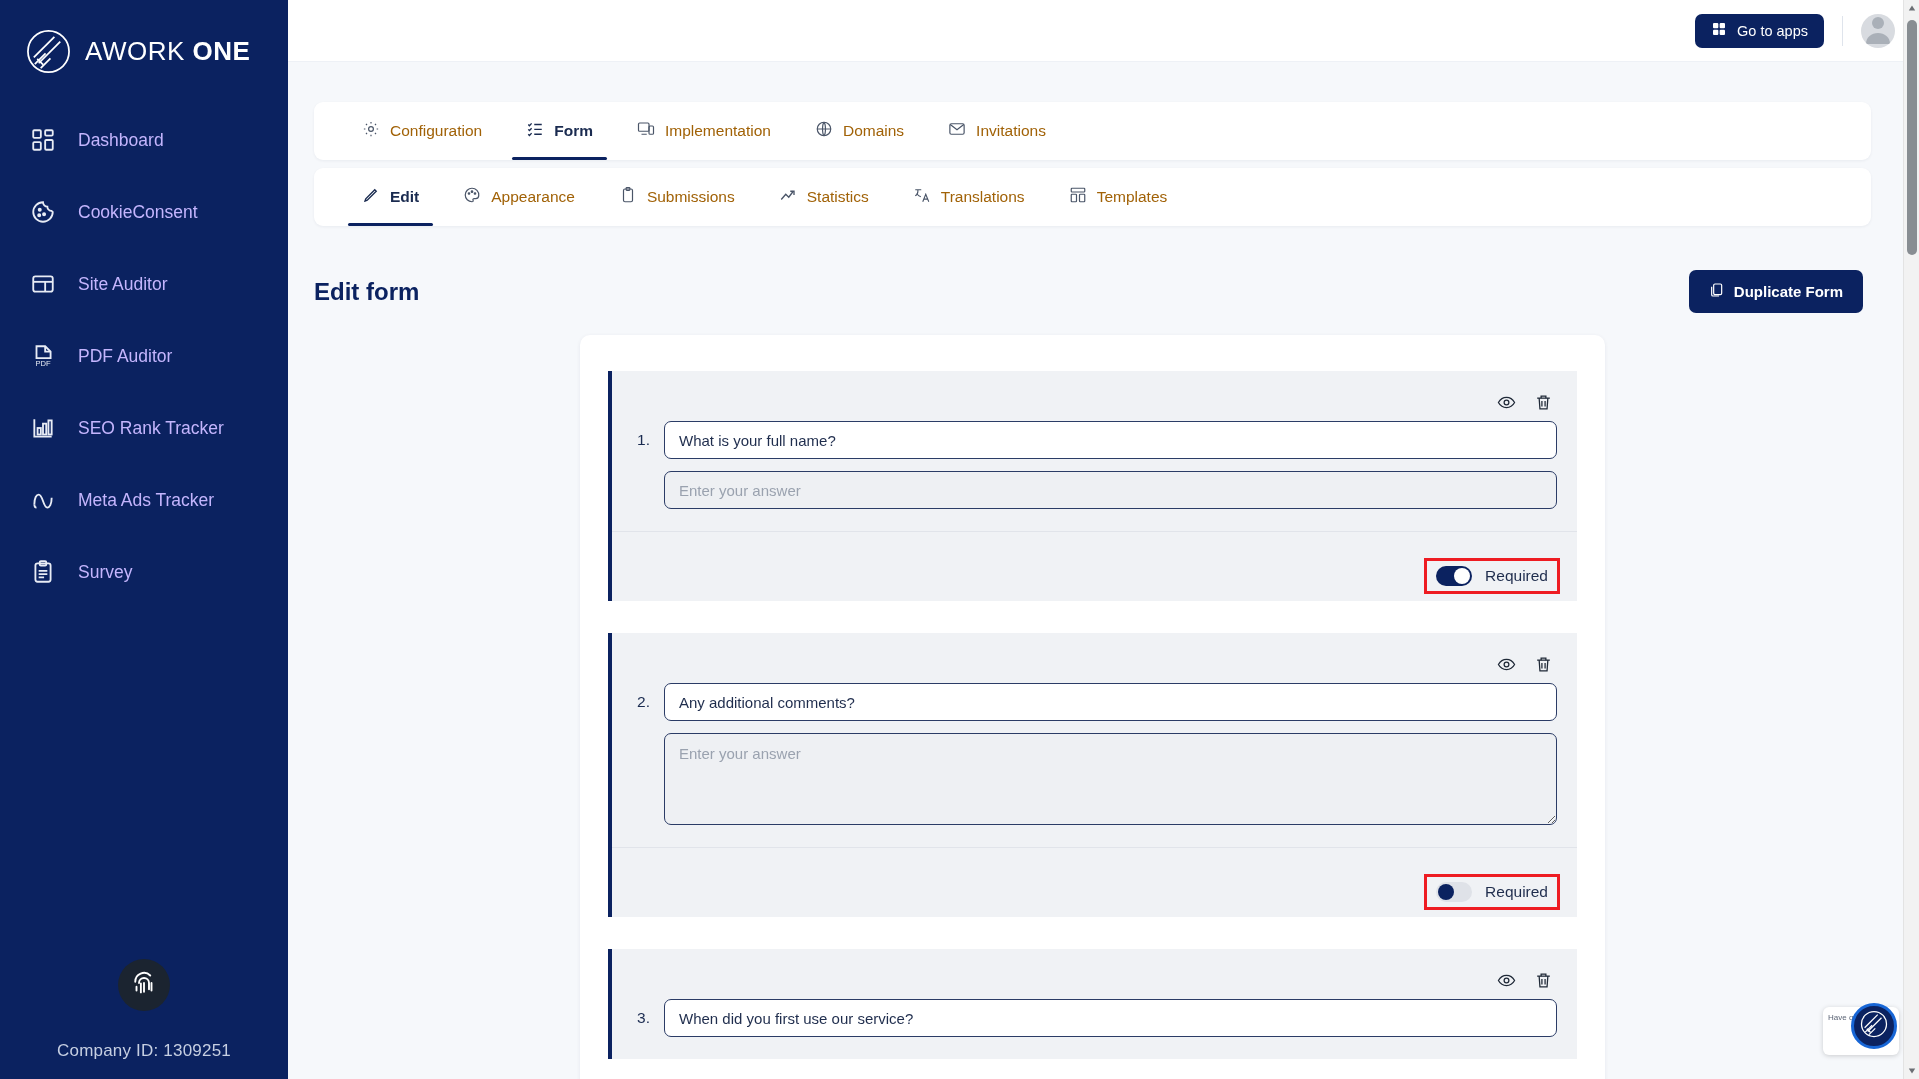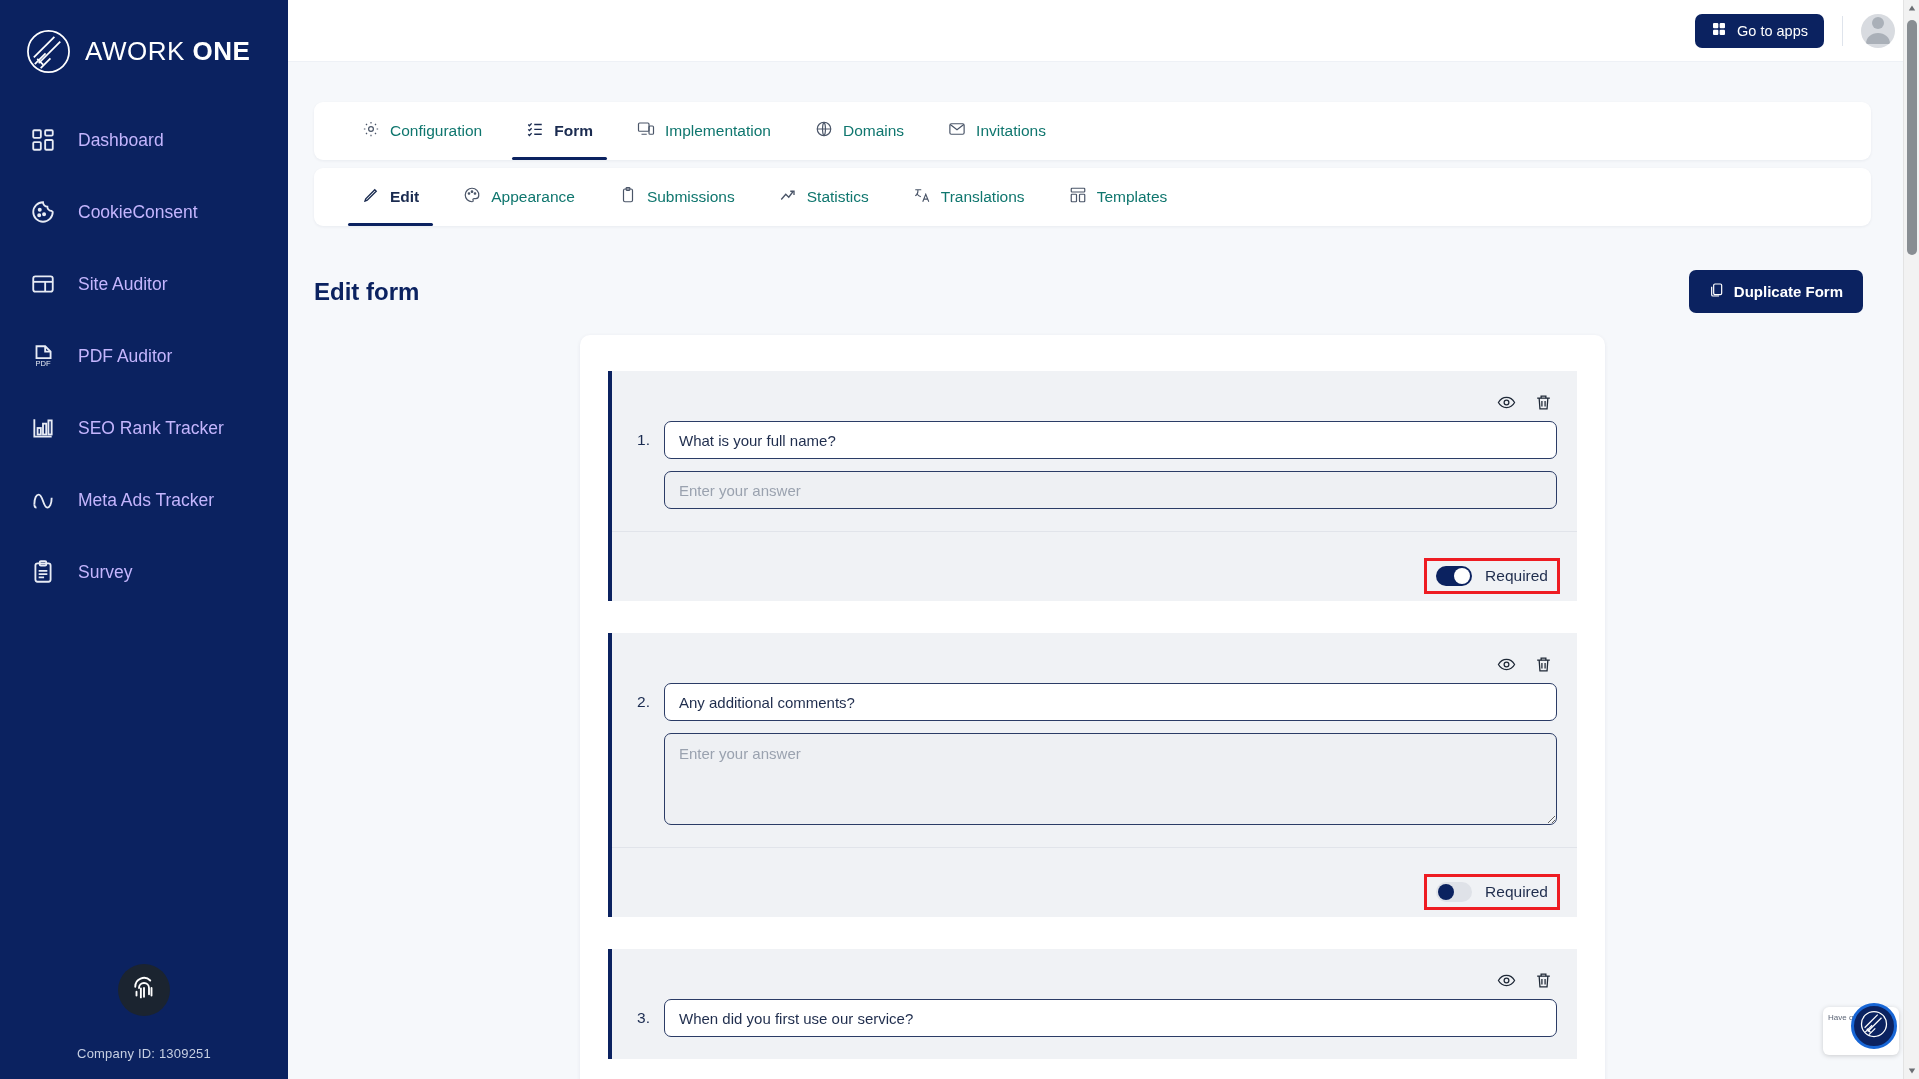--- a/index.html
+++ b/index.html
@@ -43,21 +43,21 @@
     position: absolute; left: 0; bottom: 0; width: 288px;
     display: flex; flex-direction: column; align-items: center;
     padding-bottom: 18px;
   }
   .fingerprint-btn {
     width: 52px; height: 52px; border-radius: 50%;
     background: #1b2430; display: flex; align-items: center; justify-content: center;
     cursor: pointer; margin-bottom: 30px;
   }
   .fingerprint-btn svg { width: 30px; height: 30px; }
-  .company-id { color: #c6cfe2; font-size: 13px; letter-spacing: .2px; }
+  .company-id { color: #c6cfe2; font-size: 17px; letter-spacing: .2px; }
 
   
   .main { flex: 1; height: 1079px; position: relative; background: #f6f8fb; overflow: hidden; }
 
   .topbar {
     height: 62px; background: #ffffff;
     display: flex; align-items: center; justify-content: flex-end;
     padding-right: 24px; gap: 0;
     border-bottom: 1px solid #eef1f6;
   }
@@ -81,21 +81,21 @@
   .content { padding: 40px 48px 0 26px; }
 
   .tabs-card {
     background: #ffffff; border-radius: 9px;
     box-shadow: 0 1px 3px rgba(16,29,65,.06);
     height: 58px; display: flex; align-items: stretch;
     padding-left: 26px; overflow: hidden;
   }
   .tab {
     display: flex; align-items: center; gap: 10px;
-    padding: 0 22px; font-size: 15.5px; color: #0f766e;
+    padding: 0 22px; font-size: 15.5px; color: #a16207;
     cursor: pointer; position: relative; white-space: nowrap;
   }
   .tab svg { width: 18px; height: 18px; flex: 0 0 18px; }
   .tab.active { color: #1a2b50; font-weight: 600; }
   .tab.active::after {
     content: ""; position: absolute; left: 8px; right: 8px; bottom: 0;
     height: 3px; background: #0b2260; border-radius: 2px;
   }
 
   .subtabs-card {

